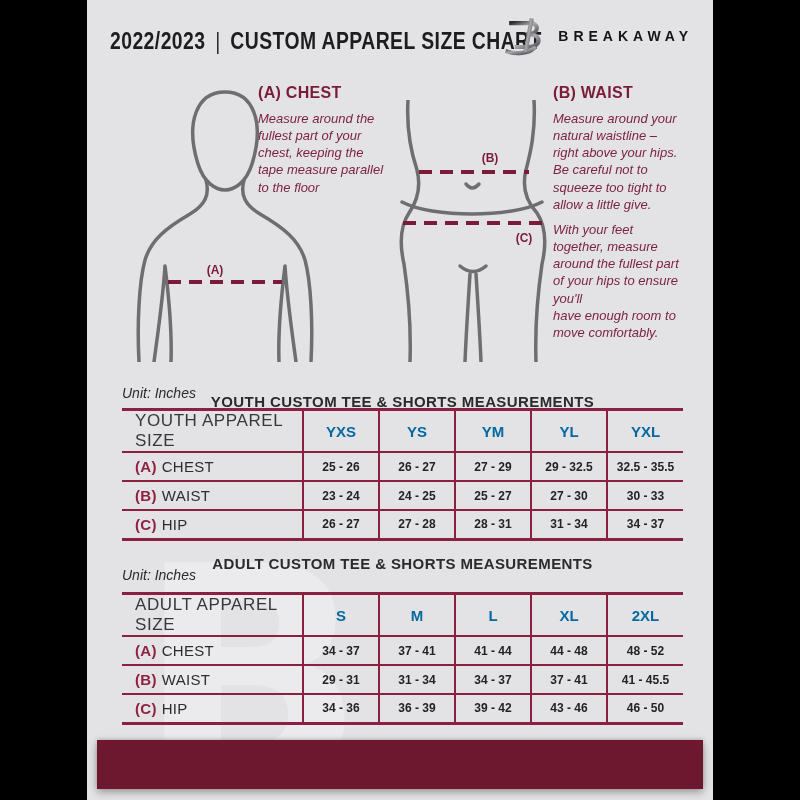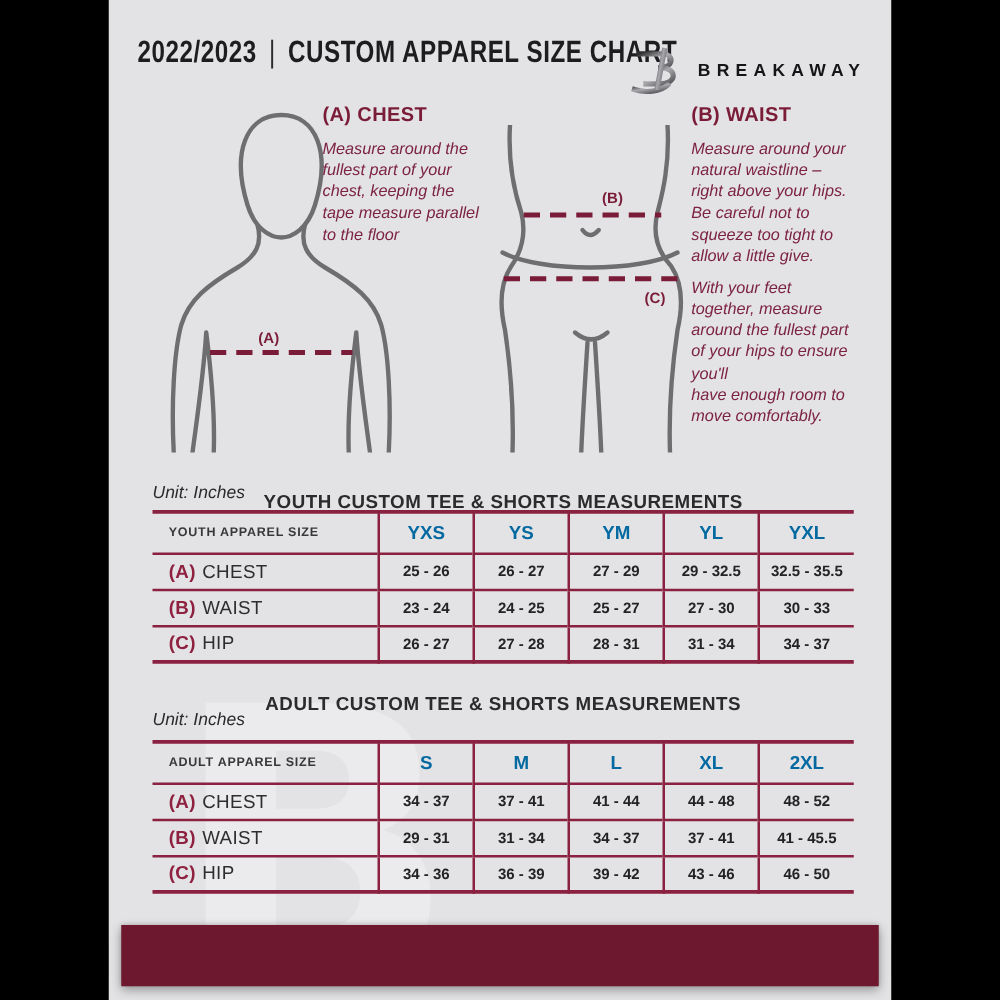--- a/index.html
+++ b/index.html
@@ -38,21 +38,21 @@
   
   .header-line{
     position:absolute;left:23px;top:27px;
     display:flex;align-items:baseline;gap:11px;
     font-weight:bold;font-size:22px;letter-spacing:.5px;color:#1d1d1f;
     transform:scale(.88,1.12);transform-origin:left top;
     white-space:nowrap;z-index:1;
   }
   .header-sep{font-weight:normal;color:#2c2c2e;}
   .brand{
-    position:absolute;right:20px;top:34px;
+    position:absolute;right:20px;top:14px;
     display:flex;align-items:center;gap:10px;z-index:1;text-align:right;
   }
   .brand-name{
     font-size:14px;font-weight:bold;letter-spacing:5px;color:#151517;
     white-space:nowrap;
   }
 
   
   .guide-block{position:absolute;z-index:1;}
   .guide-heading{
@@ -99,21 +99,21 @@
   .table-adult{top:592px;}
   .size-table th,.size-table td{
     padding:0;text-align:center;vertical-align:middle;
   }
   .size-table th{height:33px;}
   .size-table td{height:29px;}
   .size-table tbody td{border-top:2px solid var(--border);}
   .size-table th + th, .size-table td + td{border-left:2px solid var(--border);}
   .col-label{width:181px;text-align:left !important;padding-left:13px !important;}
   .size-table thead .col-label{
-    font-weight:bold;font-size:10px;letter-spacing:.6px;color:#38383a;
+    font-weight:normal;font-size:17px;letter-spacing:.6px;color:#38383a;
   }
   .size-table thead th{font-size:15px;font-weight:bold;color:#0369a1;}
   .size-table tbody .col-label{font-size:15px;color:#2e2e30;letter-spacing:.3px;}
   .pfx{font-weight:bold;color:#8e2140;margin-right:5px;}
   .size-table tbody td.val{font-size:12px;font-weight:bold;color:#232325;}
 
   
   .footer-bar{
     position:absolute;left:10px;top:740px;width:606px;height:49px;
     background:var(--footer);z-index:2;

